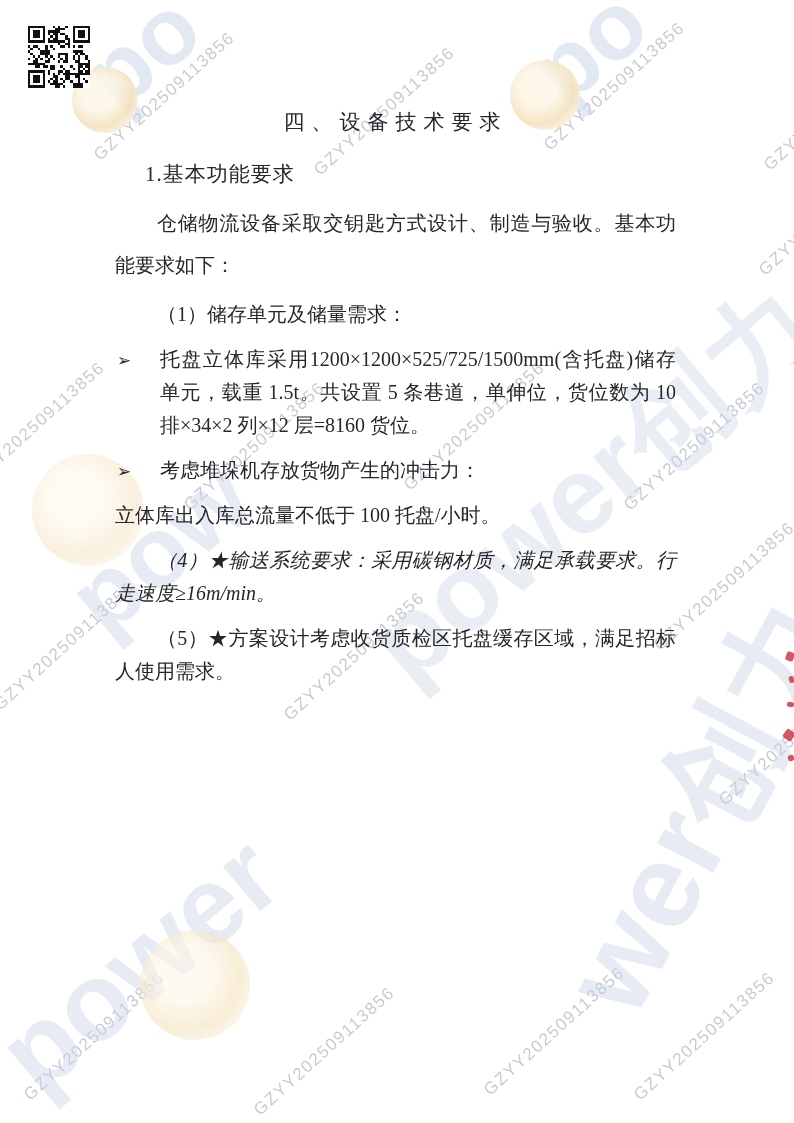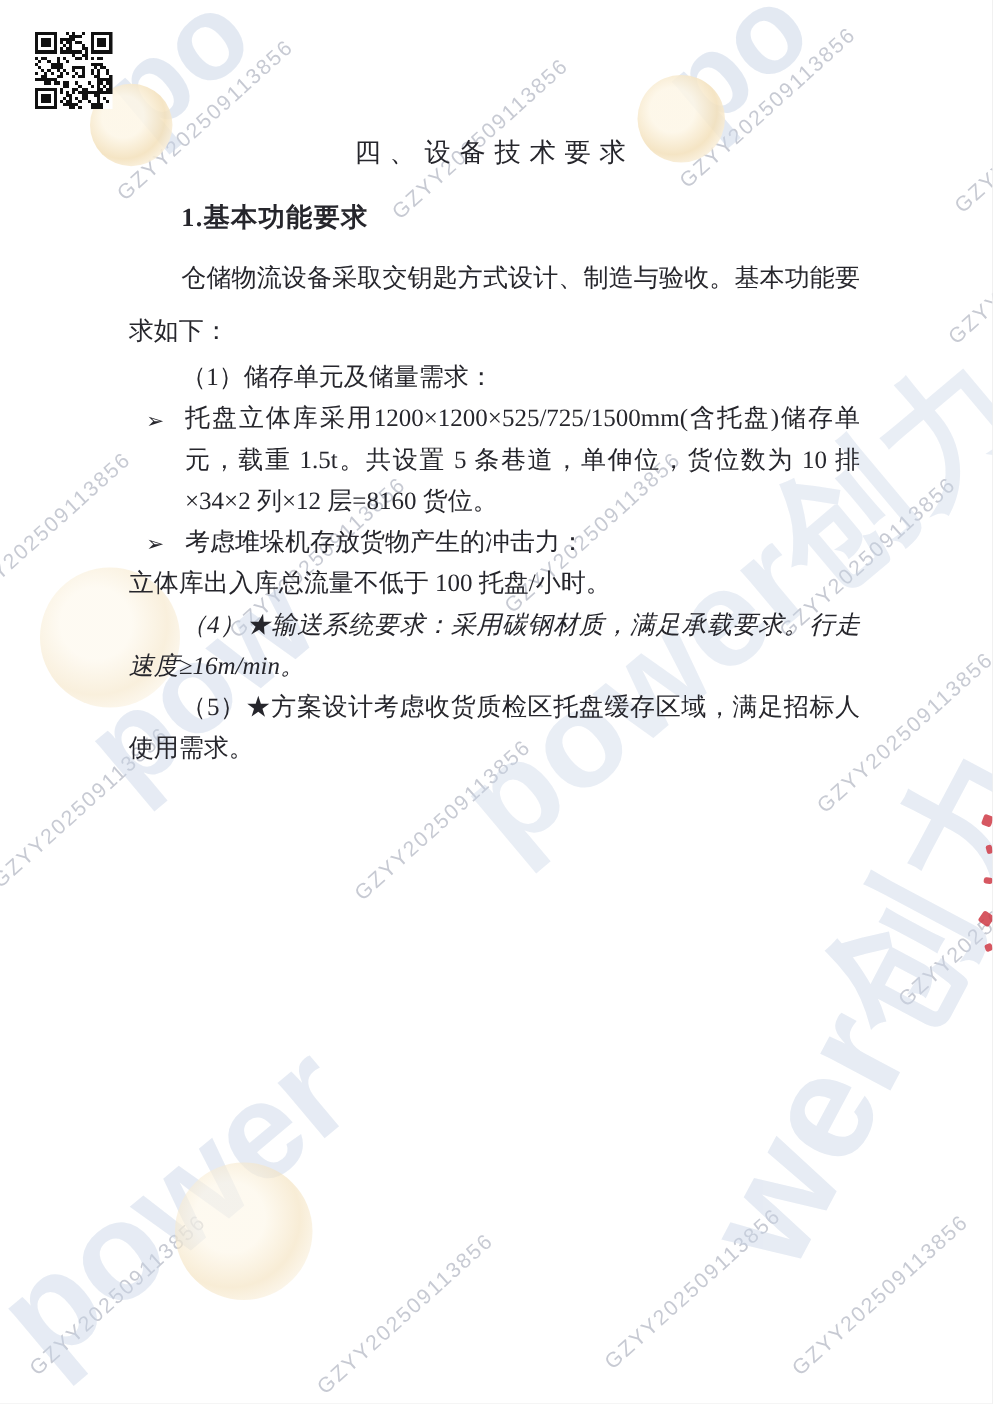--- a/index.html
+++ b/index.html
@@ -26,27 +26,27 @@
   }
   .wm-circle{
     position:absolute; border-radius:50%;
     background:radial-gradient(circle at 40% 40%, #fdf6e6 30%, var(--circle-cream,#f3e0ba) 60%, #fdf8ee 85%);
     opacity:.8;
   }
   
   .qr{position:absolute; left:28px; top:25px;}
   
   .content{position:absolute; left:103px; top:107px; width:585px; font-size:20px;}
-  .content p{margin:0; text-align:justify;}
+  .content p{margin:12px; text-align:justify;}
   h1.doc-title{
     font-size:21px; font-weight:400; text-align:center; letter-spacing:7px;
     margin:0 0 22px 0; line-height:30px;
   }
   h2.doc-heading{
-    font-size:21px; font-weight:700; letter-spacing:1px;
+    font-size:21px; font-weight:400; letter-spacing:1px;
     margin:0 0 13px 42px; line-height:30px;
   }
   .p-first{text-indent:42px; line-height:42px;}
   .p-sub{text-indent:42px; line-height:33px;}
   .bullet-item{position:relative; padding-left:45px; line-height:33px; text-align:justify;}
   .bullet-item .marker{position:absolute; left:14px; top:1px; font-size:17px; color:#26262c;}
   .p-cont{margin-left:27px; line-height:33px;}
   .p-block{margin-left:34px; text-indent:8px; line-height:33px;}
   .mt12{margin-top:12px;} .mt4{margin-top:4px;font-style:italic;} .mt2{margin-top:2px;}
   .p-plain{text-indent:42px; line-height:33px;}

